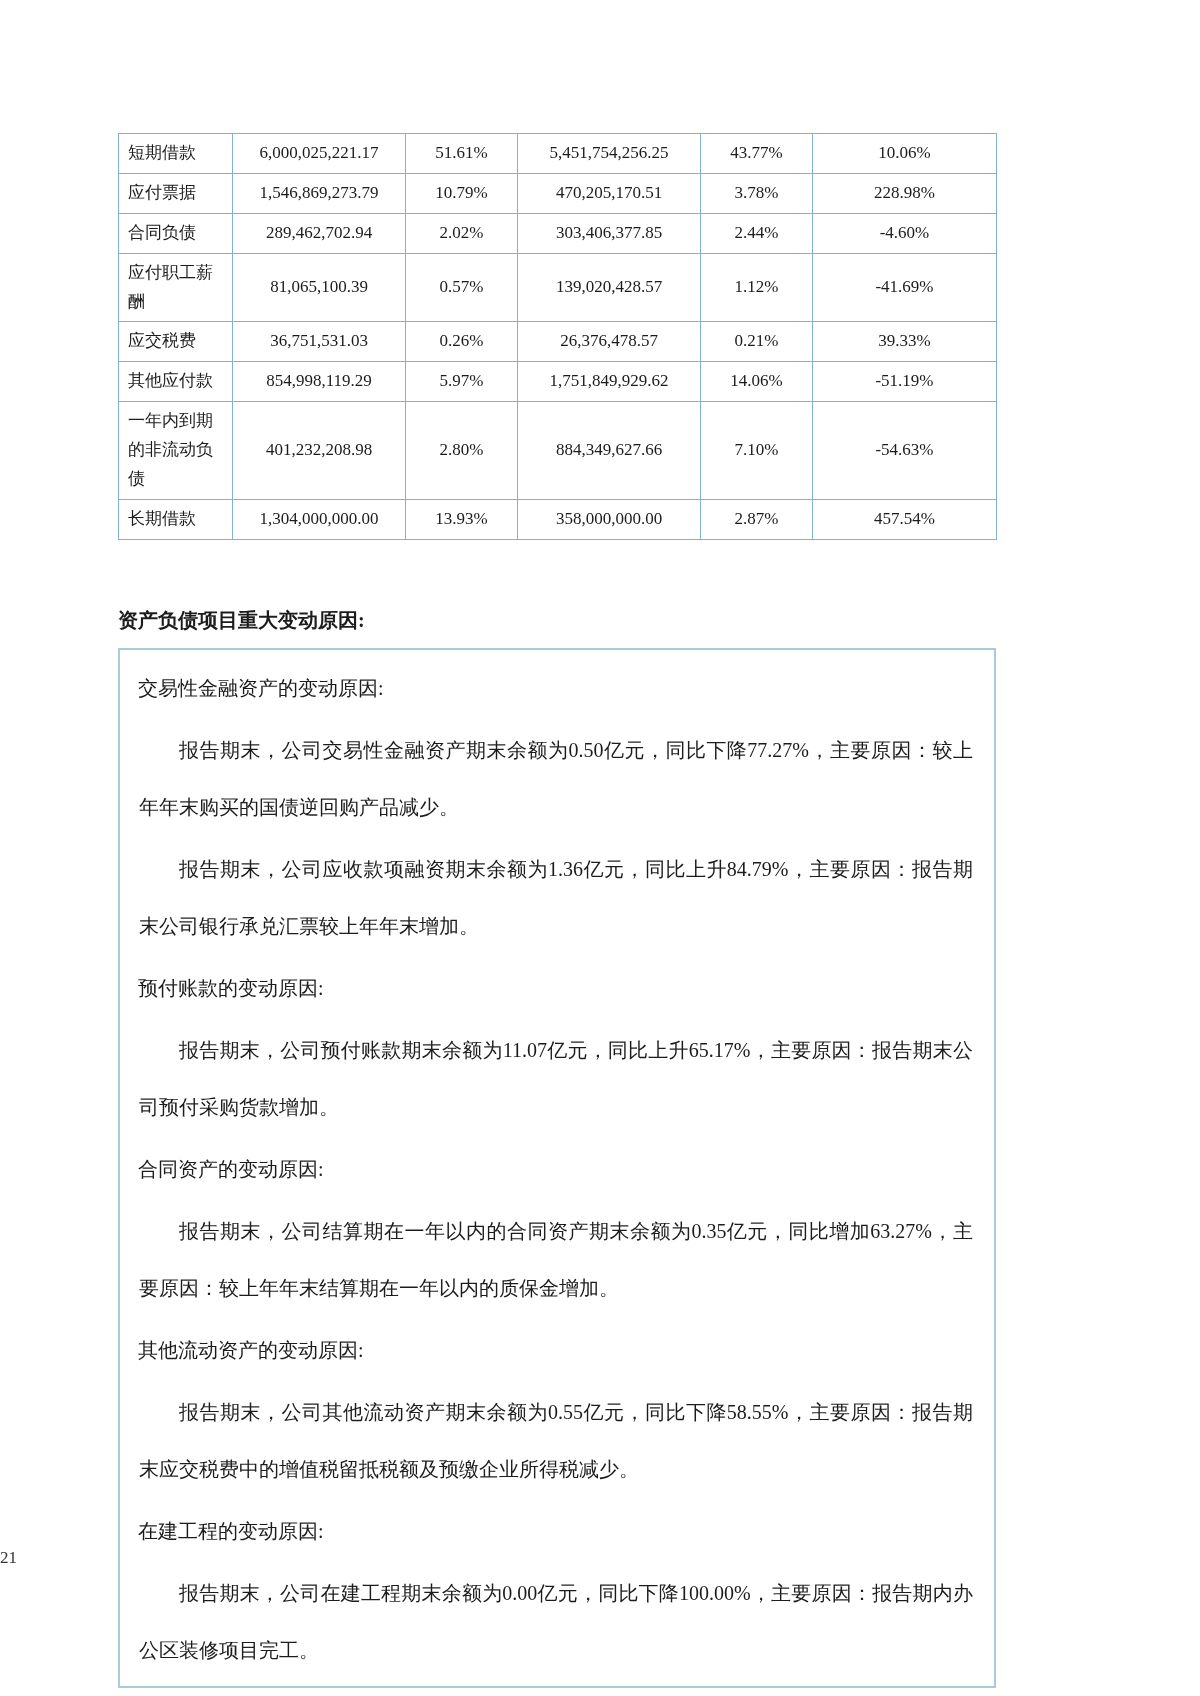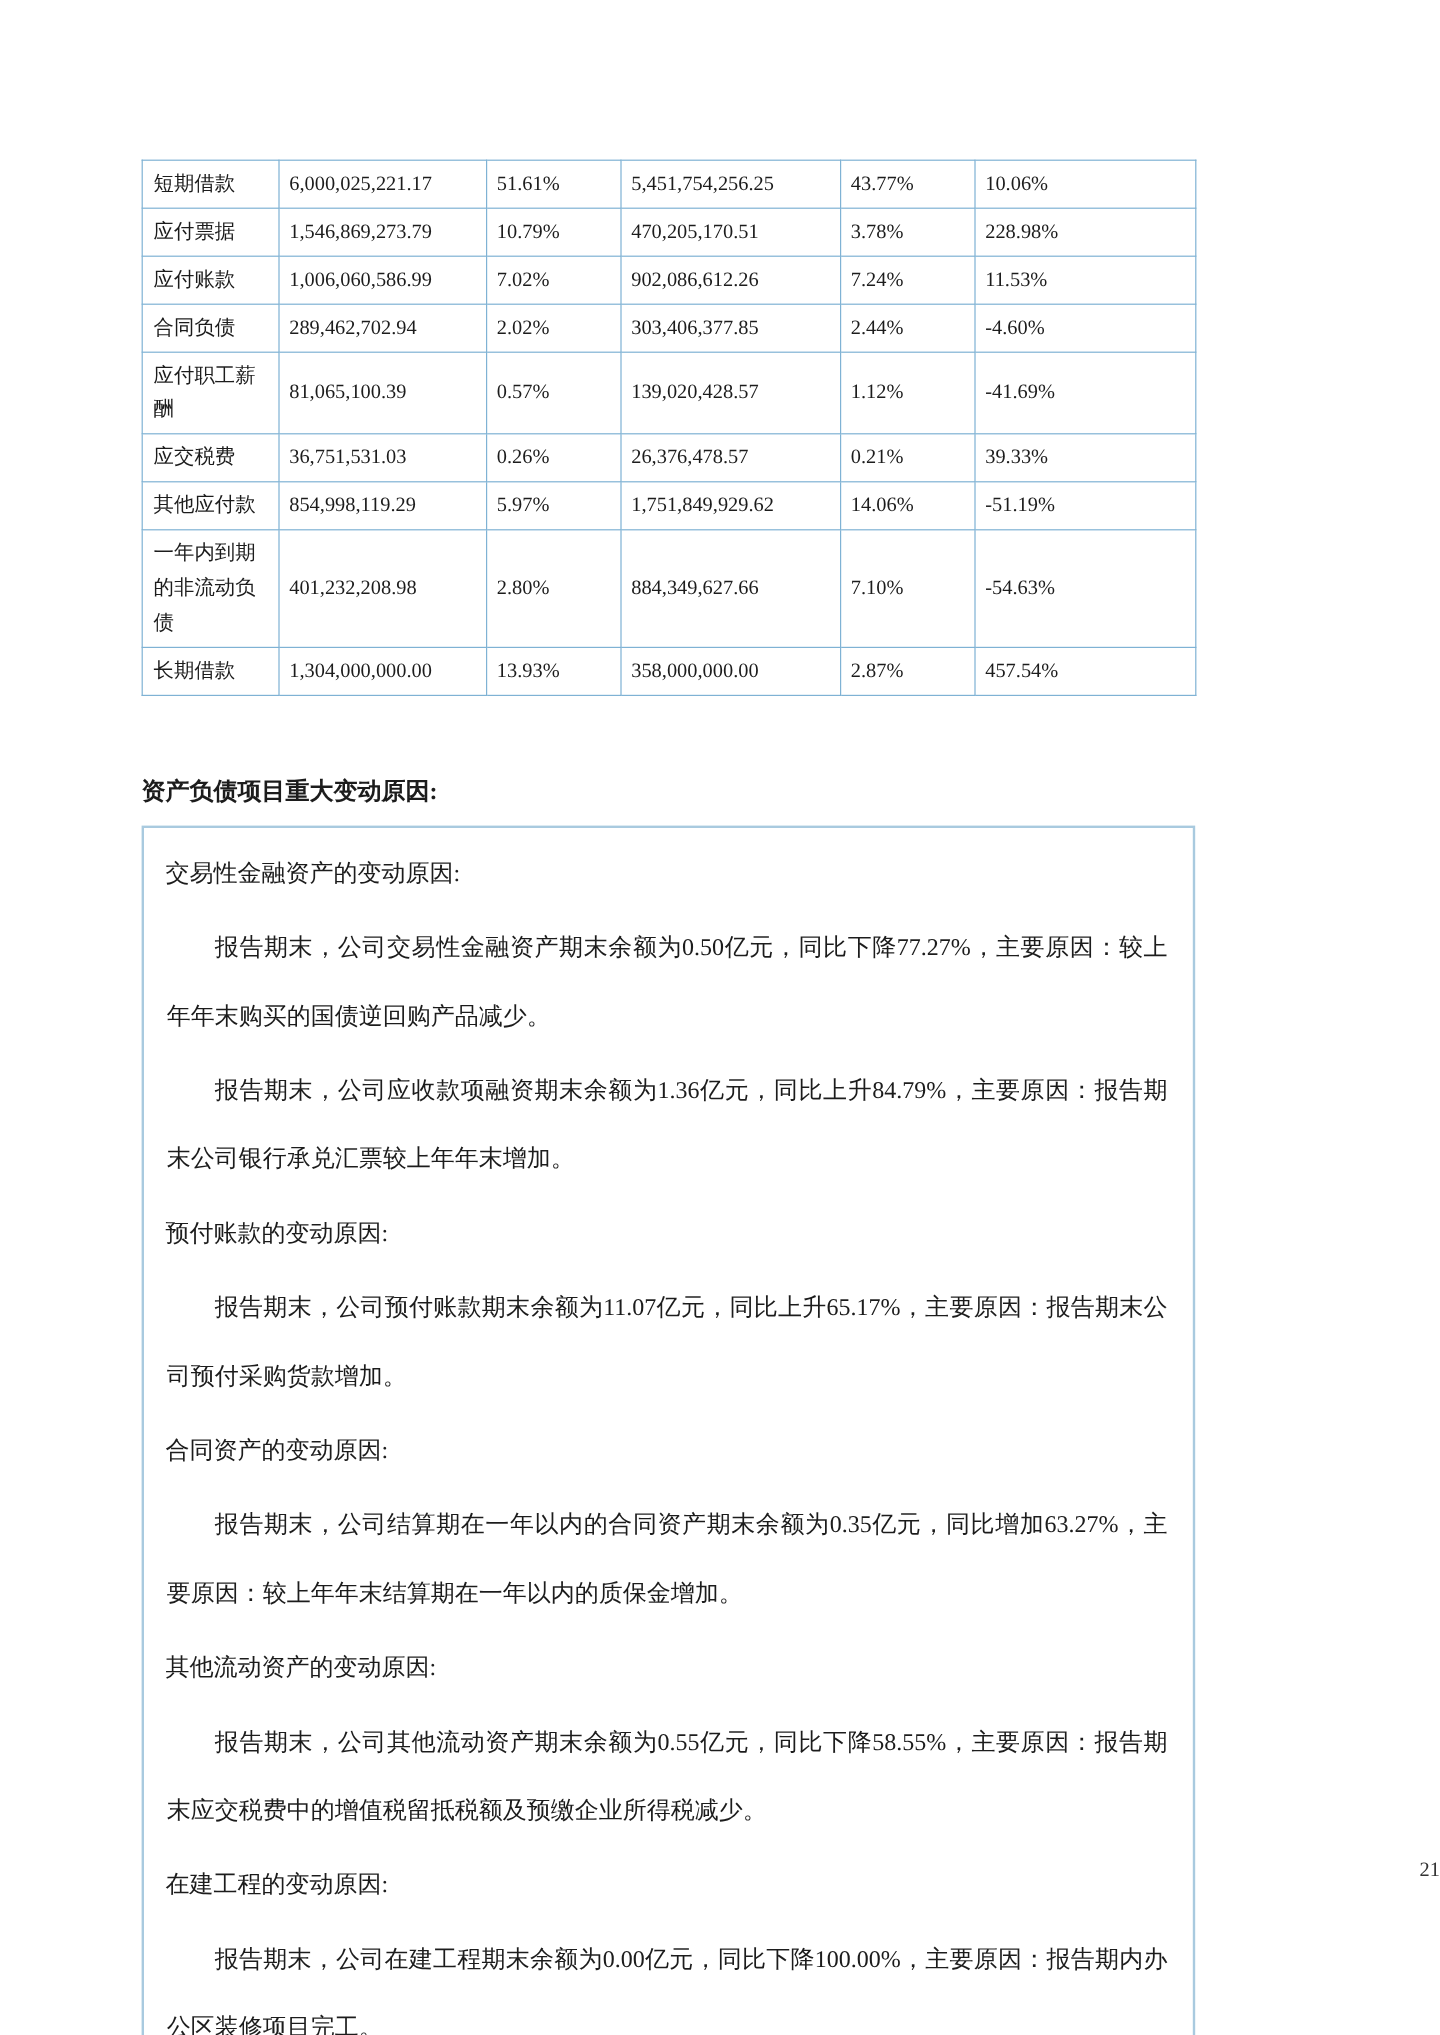--- a/index.html
+++ b/index.html
@@ -30,21 +30,21 @@
     font-size: 17px;
   }
   table.fin td {
     border: 1px solid #7fb2d4;
     padding: 5px 8px;
     line-height: 1.7;
     vertical-align: middle;
     background: #ffffff;
   }
   table.fin td.lbl { text-align: left;  padding-left: 9px; }
-  table.fin td.num { text-align: left; font-variant-numeric: tabular-nums; }
+  table.fin td.num { text-align: center; font-variant-numeric: tabular-nums; }
   col.c1 { width: 114px; }
   col.c2 { width: 173px; }
   col.c3 { width: 112px; }
   col.c4 { width: 183px; }
   col.c5 { width: 112px; }
   col.c6 { width: 184px; }
   
   .section-title {
     margin-top: 66px;
     font-weight: bold;
@@ -70,21 +70,21 @@
     text-indent: 2em;
     text-align: justify;
     word-break: break-all;
   }
   
   .footer {
     position: absolute;
     left: 0;
     top: 1548px;
     width: 1200px;
-    text-align: right;
+    text-align: left;
     font-size: 17px;
     color: #333333;
   }
 </style>
 </head>
 <body>
 
 <div class="page">
   <div class="content">
 
@@ -106,28 +106,20 @@
           <td class="num">43.77%</td>
           <td class="num">10.06%</td>
         </tr>
         <tr>
           <td class="lbl">应付票据</td>
           <td class="num">1,546,869,273.79</td>
           <td class="num">10.79%</td>
           <td class="num">470,205,170.51</td>
           <td class="num">3.78%</td>
           <td class="num">228.98%</td>
-        </tr>
-        <tr>
-          <td class="lbl">应付账款</td>
-          <td class="num">1,006,060,586.99</td>
-          <td class="num">7.02%</td>
-          <td class="num">902,086,612.26</td>
-          <td class="num">7.24%</td>
-          <td class="num">11.53%</td>
         </tr>
         <tr>
           <td class="lbl">合同负债</td>
           <td class="num">289,462,702.94</td>
           <td class="num">2.02%</td>
           <td class="num">303,406,377.85</td>
           <td class="num">2.44%</td>
           <td class="num">-4.60%</td>
         </tr>
         <tr>

